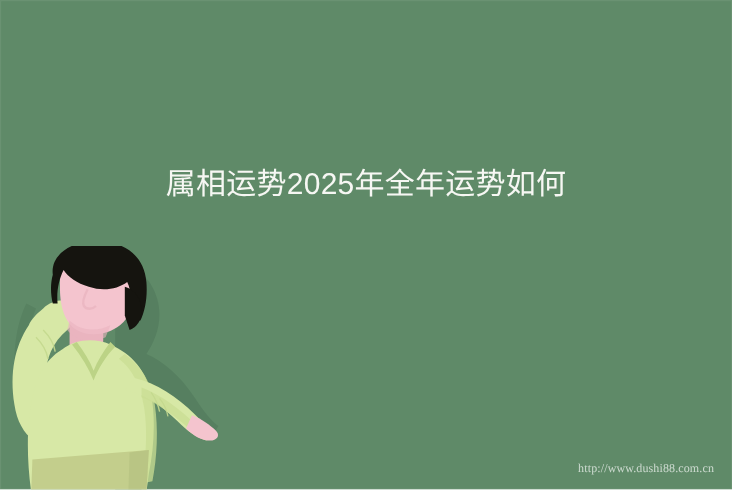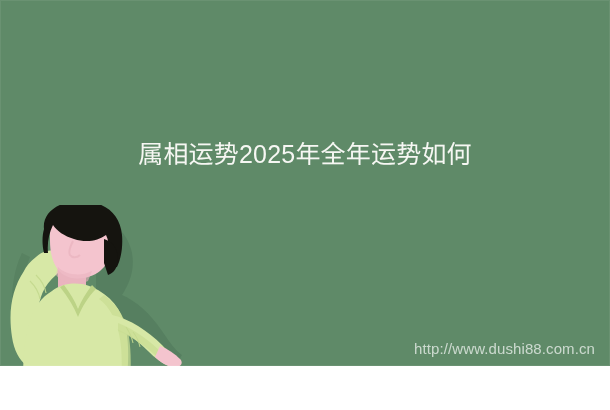--- a/index.html
+++ b/index.html
@@ -4,21 +4,21 @@
 <title>属相运势2025年全年运势如何</title>
 <style>
   html, body {
     margin: 0;
     padding: 0;
     background: #ffffff;
   }
   #banner {
     position: relative;
     width: 610px;
-    height: 366px;
+    height: 408px;
     overflow: hidden;
     background: #5f8a68;
     font-family: "Liberation Sans", "DejaVu Sans", sans-serif;
     -webkit-font-smoothing: antialiased;
   }
   
   #banner-edge {
     position: absolute;
     inset: 0;
     box-shadow: inset 0 0 0 1px rgba(255,255,255,0.07);
@@ -44,25 +44,26 @@
     font-weight: 400;
     white-space: nowrap;
   }
 
   
   #watermark {
     position: absolute;
     right: 15px;
     bottom: 10px;
     color: rgba(255,255,255,0.68);
-    font-size: 15px;
+    font-size: 10px;
     line-height: 15px;
     letter-spacing: 0.1px;
     z-index: 35;
     white-space: nowrap;
+    font-family: Liberation Serif, serif;
   }
 
   
   #illustration {
     position: absolute;
     left: 0;
     top: 205px;
     width: 230px;
     height: 205px;
     z-index: 20;

